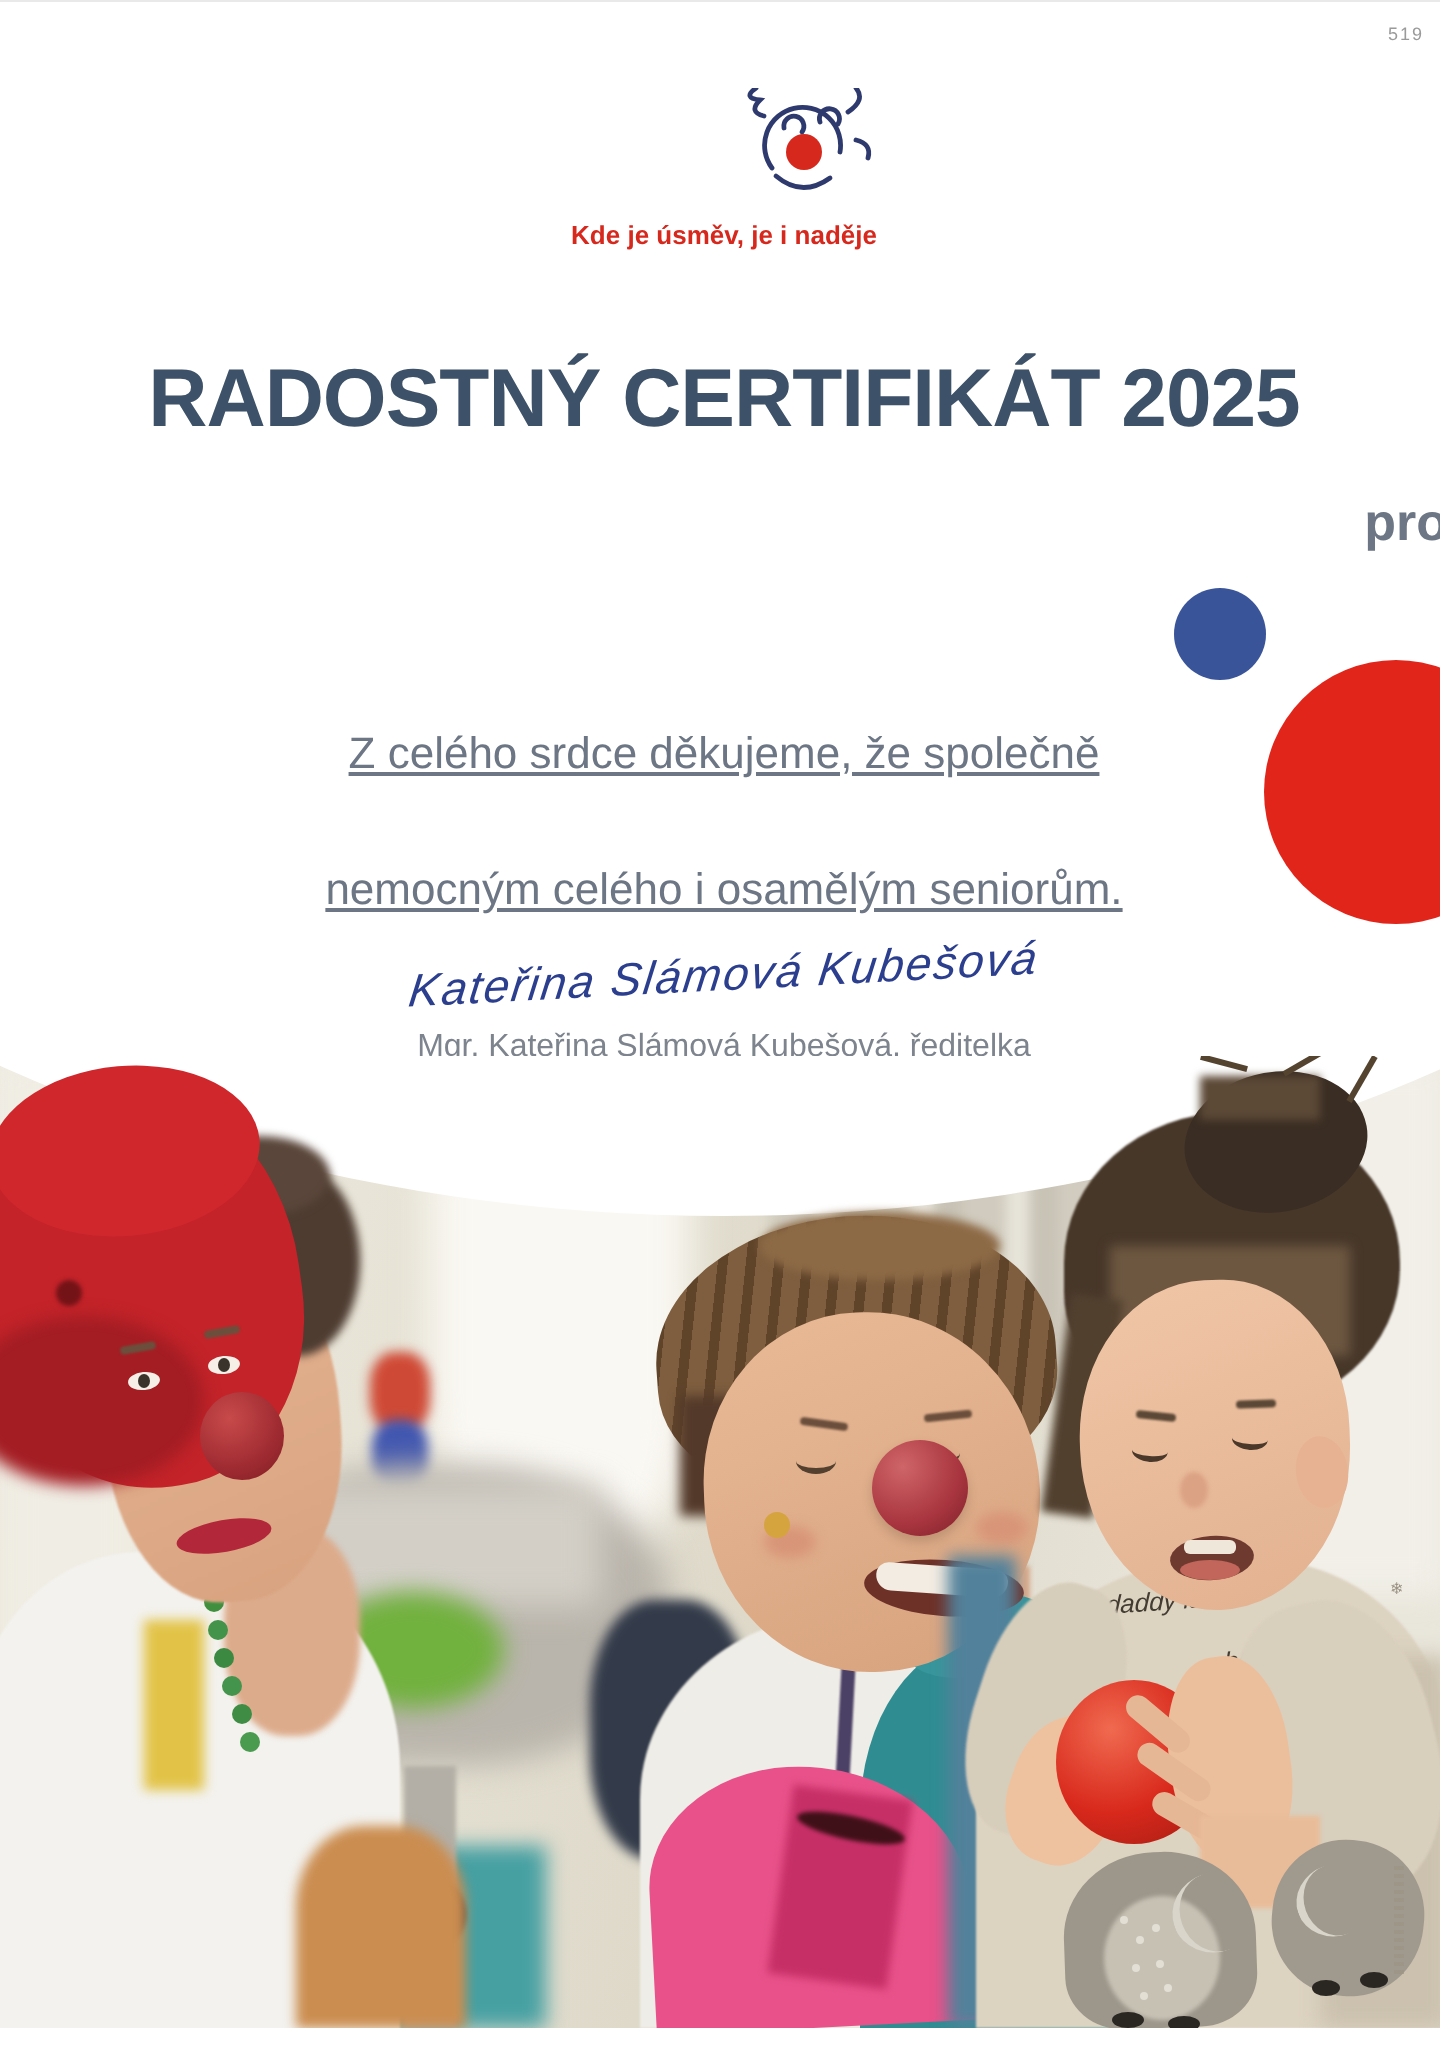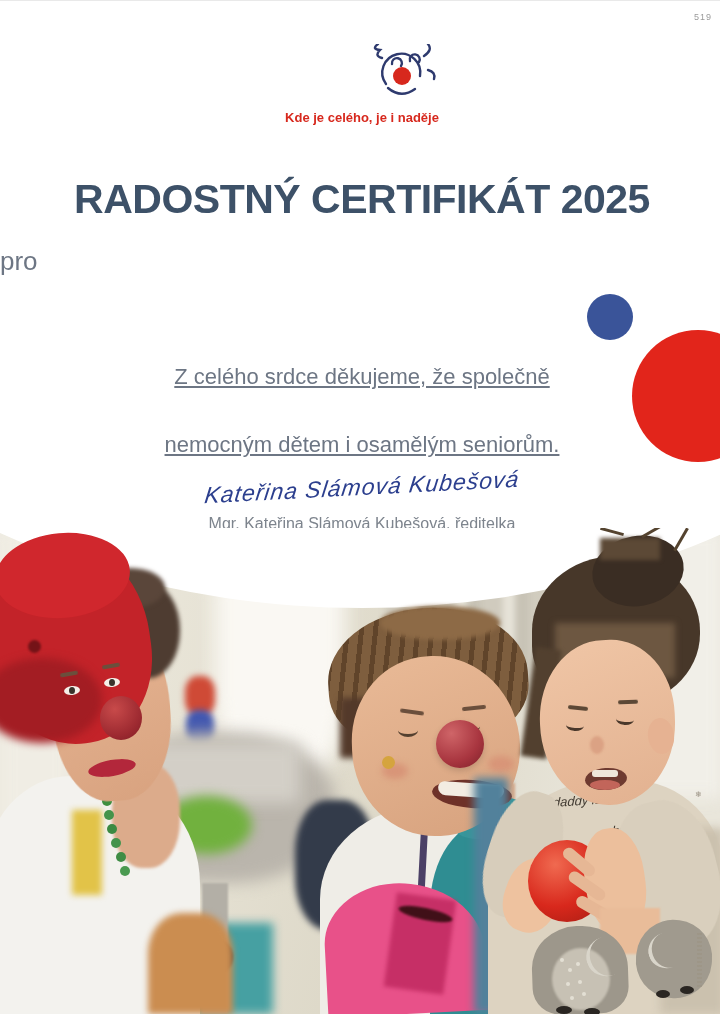--- a/index.html
+++ b/index.html
@@ -11,22 +11,22 @@
   .clown-doodle{position:absolute;left:352px;top:44px;width:100px;height:62px;}
   .brand{position:absolute;top:82px;left:0;right:0;text-align:center;
          font-size:25px;font-weight:bold;color:#2e3a6e;letter-spacing:.5px;}
   .brand .nose-o{display:inline-block;width:17px;height:17px;border-radius:50%;
          background:#d7281d;vertical-align:baseline;margin:0 1px -1px 1px;}
   .tagline{position:absolute;top:110px;left:0;right:0;text-align:center;
          font-size:13px;font-weight:bold;color:#d7281d;}
   
   .title{position:absolute;top:176px;left:0;right:0;text-align:center;
          font-size:41px;font-weight:bold;color:#3d5168;letter-spacing:-.5px;}
-  .pro{position:absolute;top:246px;left:0;right:0;text-align:left;
-         font-size:26px;color:#6d7684;}
+  .pro{position:absolute;top:246px;left:0;right:0;text-align:right;
+         font-size:26px;color:#6d7684;font-weight:bold;}
   .recipient{position:absolute;top:303px;left:0;right:0;text-align:center;
          font-size:28px;font-weight:bold;color:#32495f;}
   .message{position:absolute;top:360px;left:0;right:0;text-align:center;
          font-size:22px;line-height:34px;color:#6d7684;}
   .signature-script{position:absolute;top:474px;left:0;right:0;text-align:center;
          font-size:23px;font-style:italic;color:#2c3f8e;
          transform:rotate(-3deg) skewX(-10deg);letter-spacing:1px;}
   .signatory{position:absolute;top:515px;left:0;right:0;text-align:center;
          font-size:16px;color:#7d848d;}
   .date{position:absolute;top:562px;left:0;right:0;text-align:center;
@@ -65,28 +65,28 @@
       <path d="M30 14 q-8 -2 -2 -8 q-9 -1 -2 -6"></path>
       <path d="M34 40 a 19 19 0 1 1 34 -8"></path>
       <path d="M40 20 a 5 5 0 1 1 9 2"></path>
       <path d="M58 17 a 5 5 0 1 1 9 1"></path>
       <path d="M36 44 q 13 11 27 1"></path>
       <path d="M72 12 q 9 -6 4 -12"></path>
       <path d="M76 26 q 8 2 6 9"></path>
     </g>
     <circle cx="50" cy="32" r="9" fill="#d7281d"></circle>
   </svg>
-  <div class="tagline">Kde je celého, je i naděje</div>
+  <div class="tagline">Kde je úsměv, je i naděje</div>
 
   <h1 class="title" style="margin:0;">RADOSTNÝ CERTIFIKÁT 2025</h1>
   <div class="pro">pro</div>
   <p class="message" style="margin:0;text-decoration:underline;">
     <span>Z celého srdce děkujeme, že společně</span><br>
     <br>
-    <span>nemocným dětem i osamělým seniorům.</span>
+    <span>nemocným celého i osamělým seniorům.</span>
   </p>
   <div class="signature-script">Kateřina Slámová Kubešová</div>
   <div class="signatory">Mgr. Kateřina Slámová Kubešová, ředitelka</div>
   <div class="date">26. ledna 2026</div>
 
   <div class="blue-circle"></div>
   <div class="red-circle"></div>
 
   <div class="photo" aria-label="Two Zdravotní klaun clowns with red noses and a toddler holding a red clown-nose ball in a hospital room">
 

